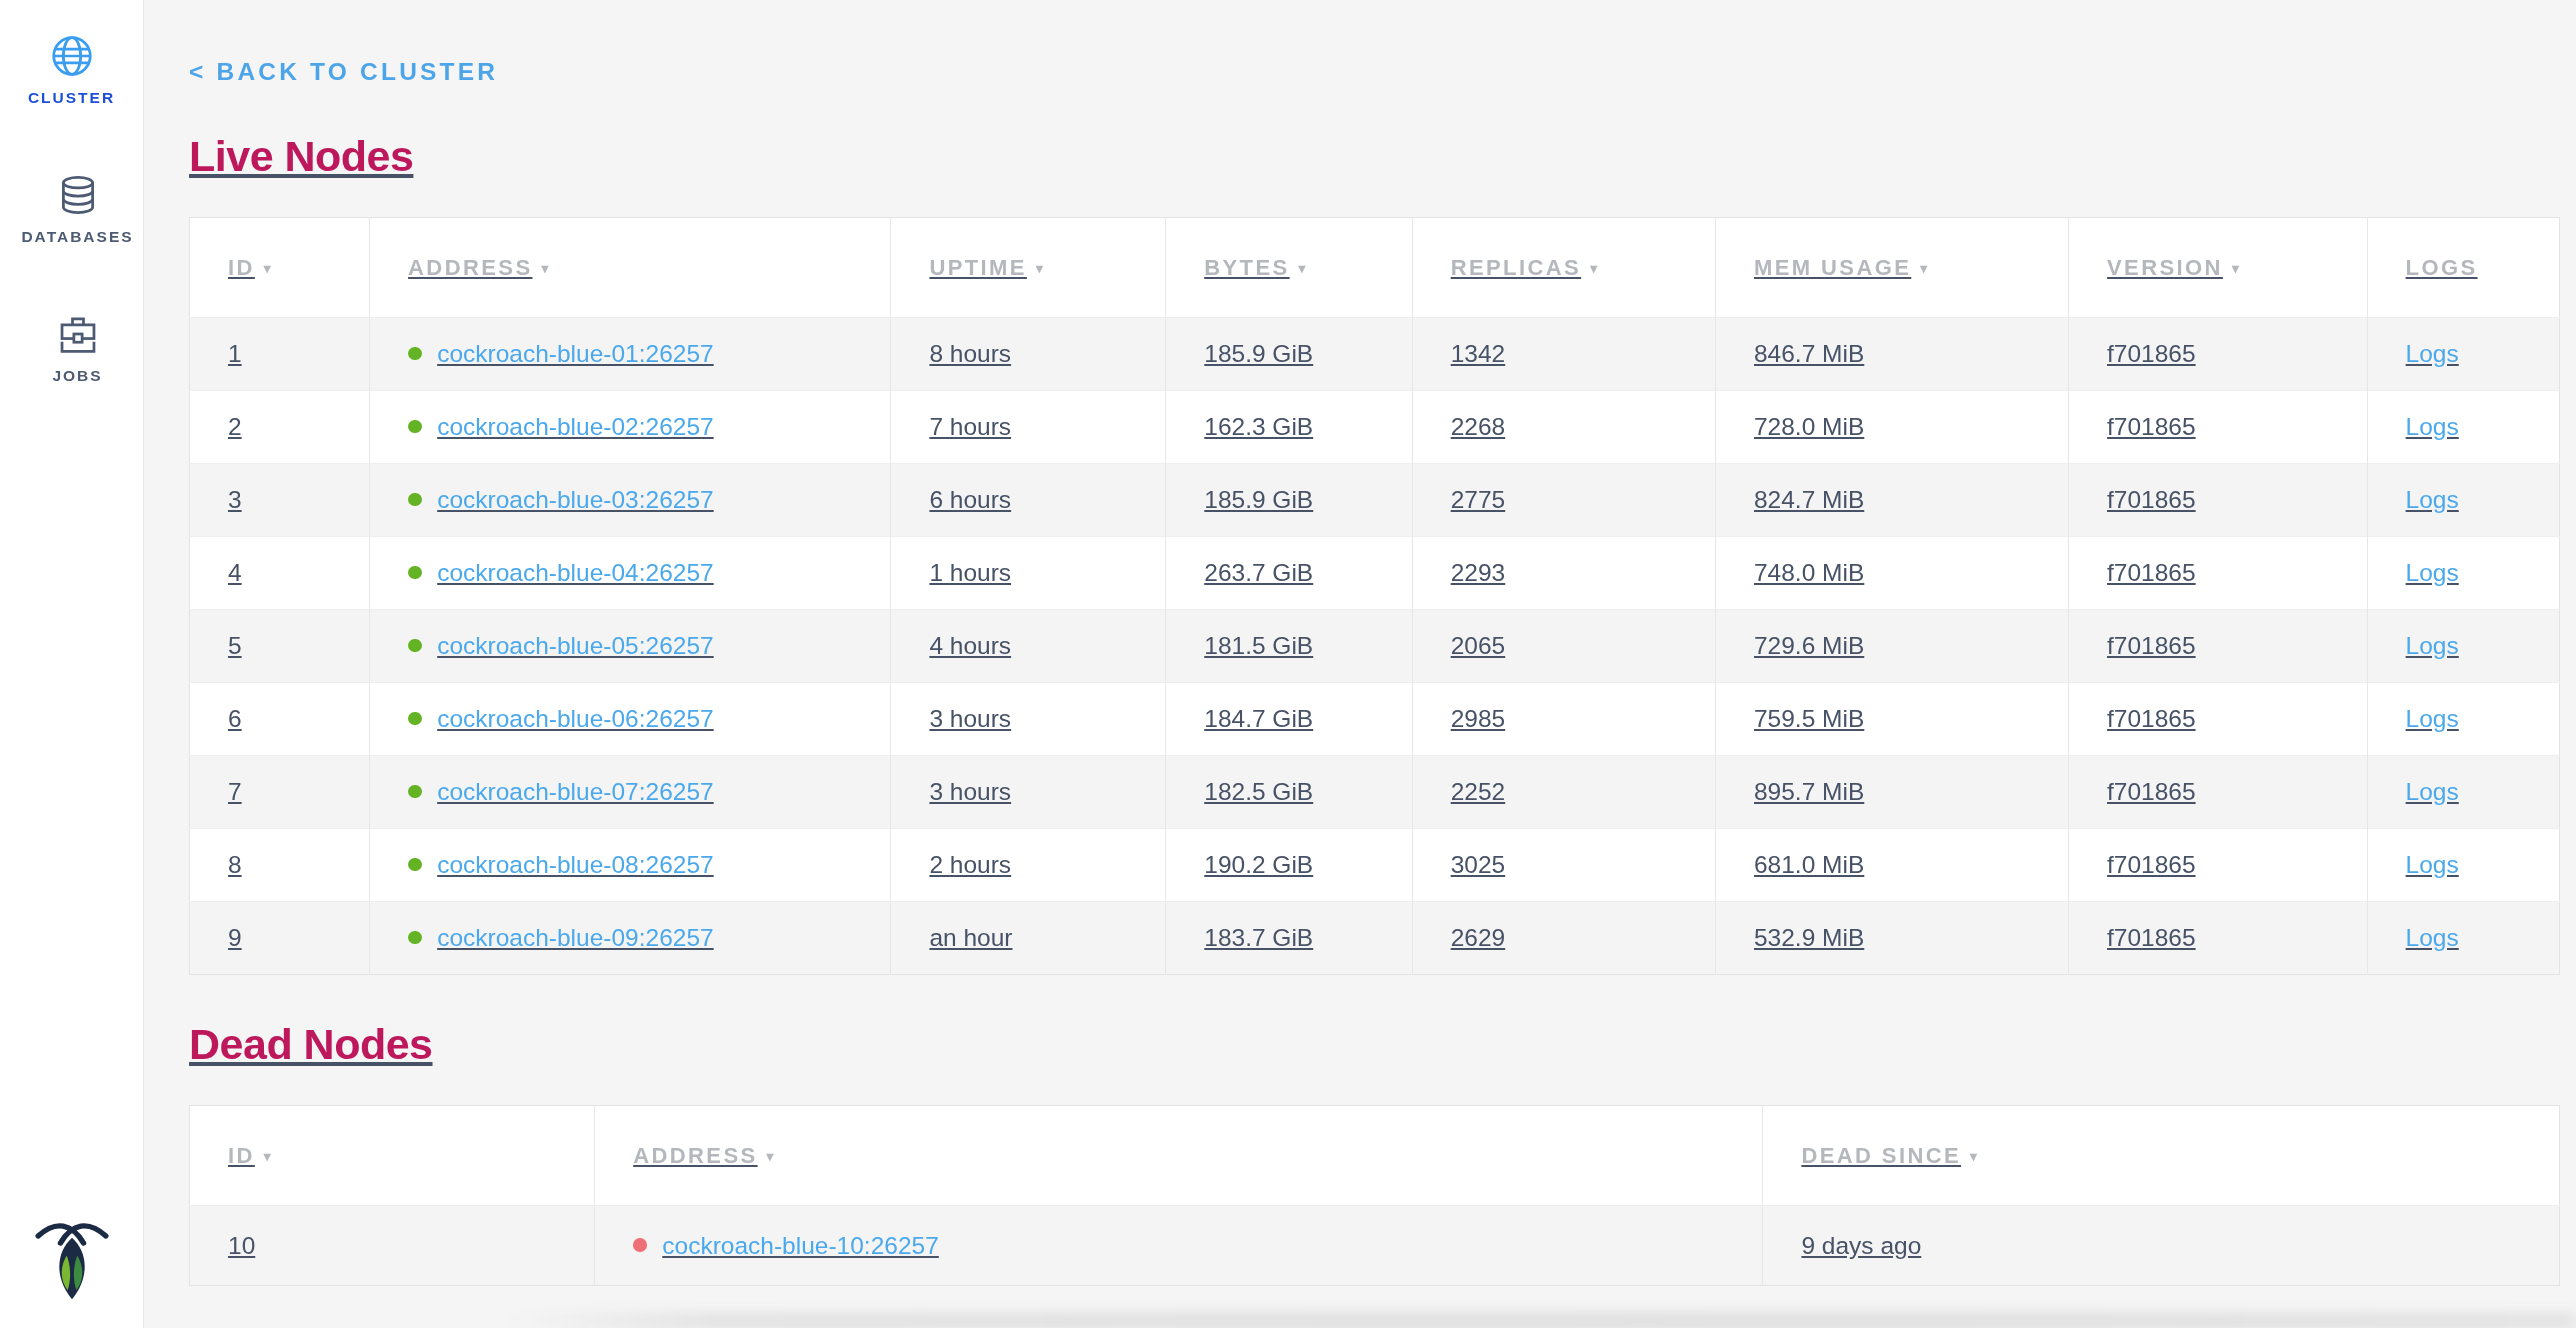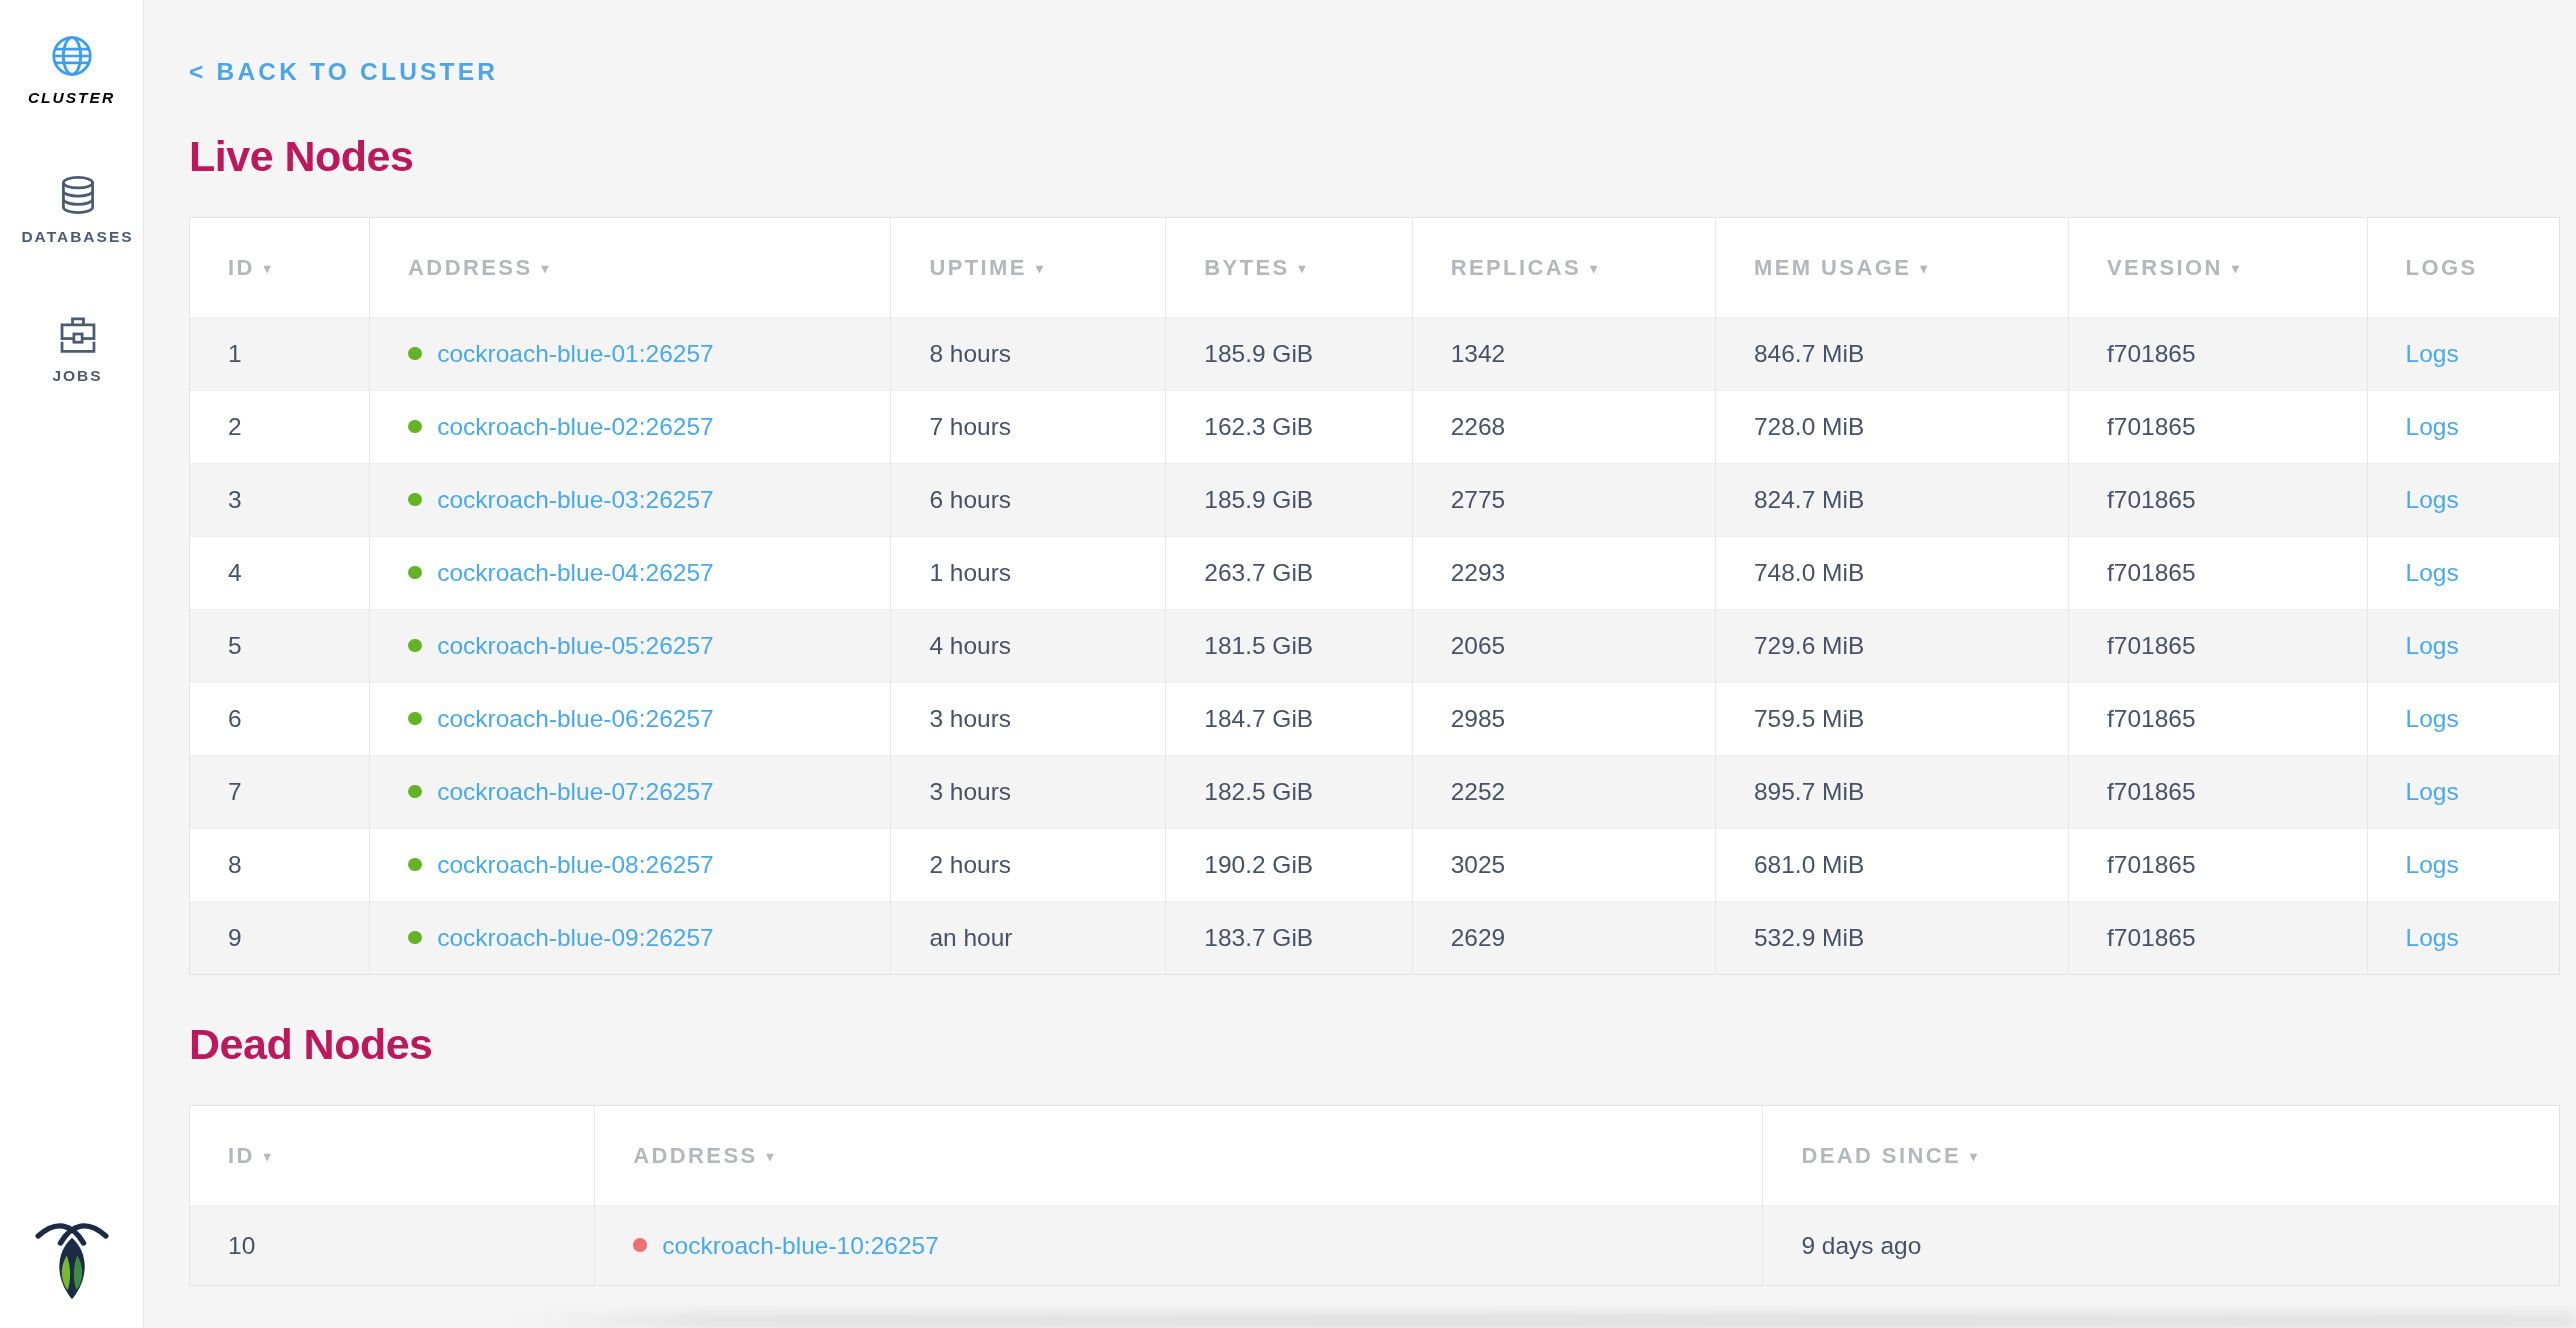--- a/index.html
+++ b/index.html
@@ -27,31 +27,32 @@
     cursor: pointer; width: 100%;
   }
   .nav-item + .nav-item { margin-top: 65px; padding-left: 12px; }
   .nav-item:first-child { margin-top: 33px; }
   .nav-icon { height: 45px; display: flex; align-items: center; justify-content: center; }
   .nav-label {
     margin-top: 11px;
     font-size: 15.5px; font-weight: bold; letter-spacing: 2px;
     color: #4c5a72;
   }
-  .nav-item.active .nav-label { color: #000000; font-style: italic; }
+  .nav-item.active .nav-label { color: #1d4ed8; }
   .logo-wrap {
     position: absolute; bottom: 25.5px; left: 50%;
     transform: translateX(-50%);
   }
 
   
   .main {
     position: absolute; left: 144px; top: 0;
     width: 2432px; height: 1329px;
     padding: 0 16.4px 0 45px;
+    text-decoration: underline;
   }
   .back-link {
     display: inline-block;
     margin-top: 58px;
     font-size: 24.5px; font-weight: bold; letter-spacing: 3.2px;
     color: #4da5e9; text-decoration: none;
     cursor: pointer;
   }
   .section-title {
     margin: 44px 0 0 0;

